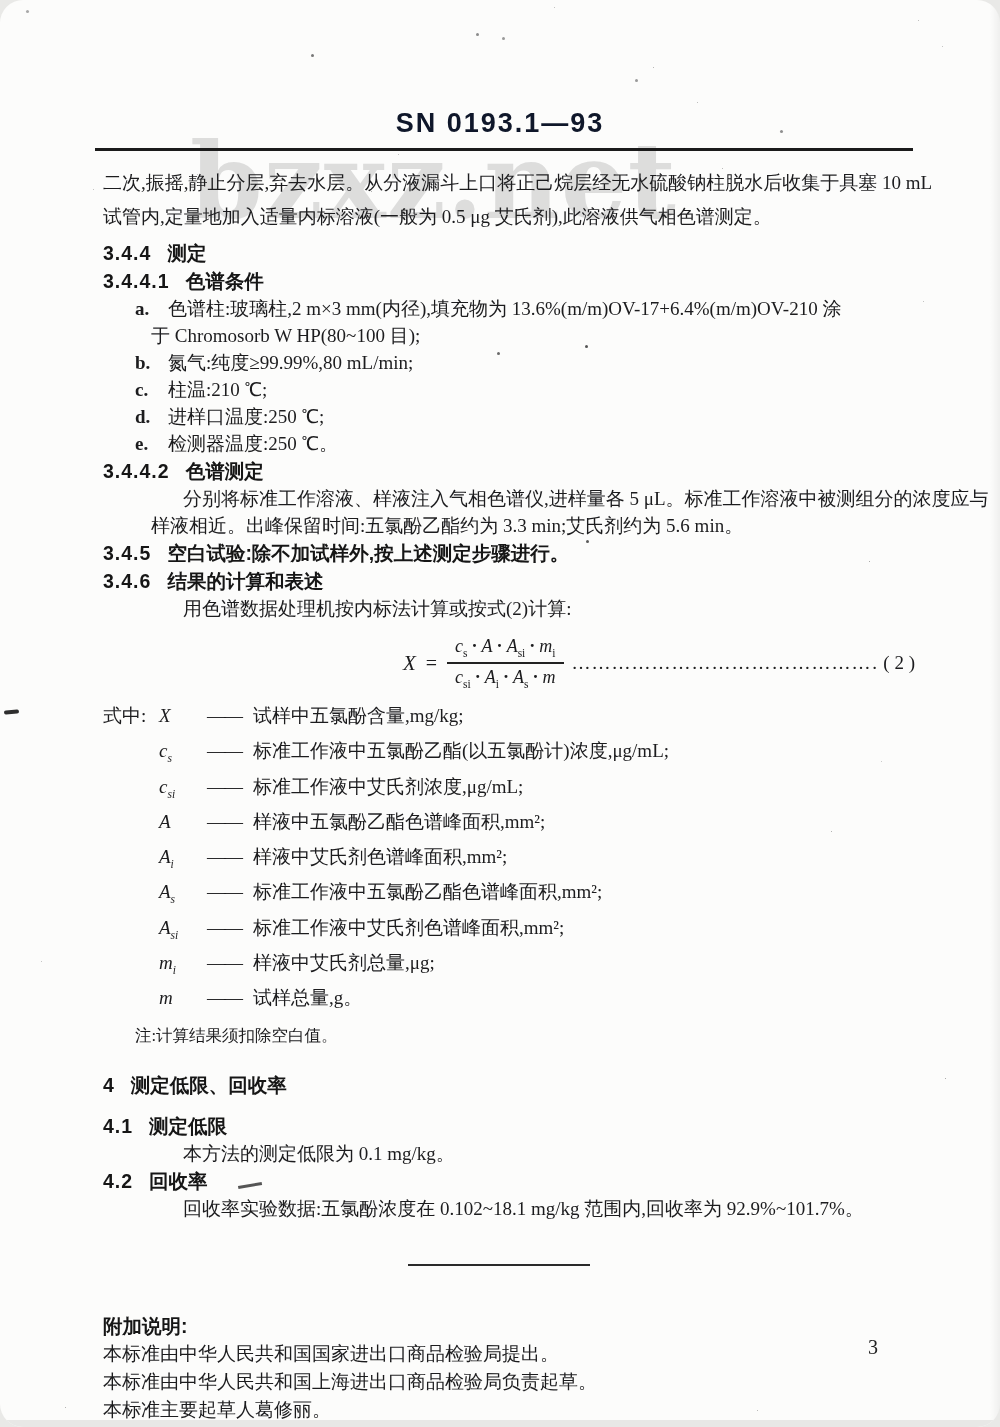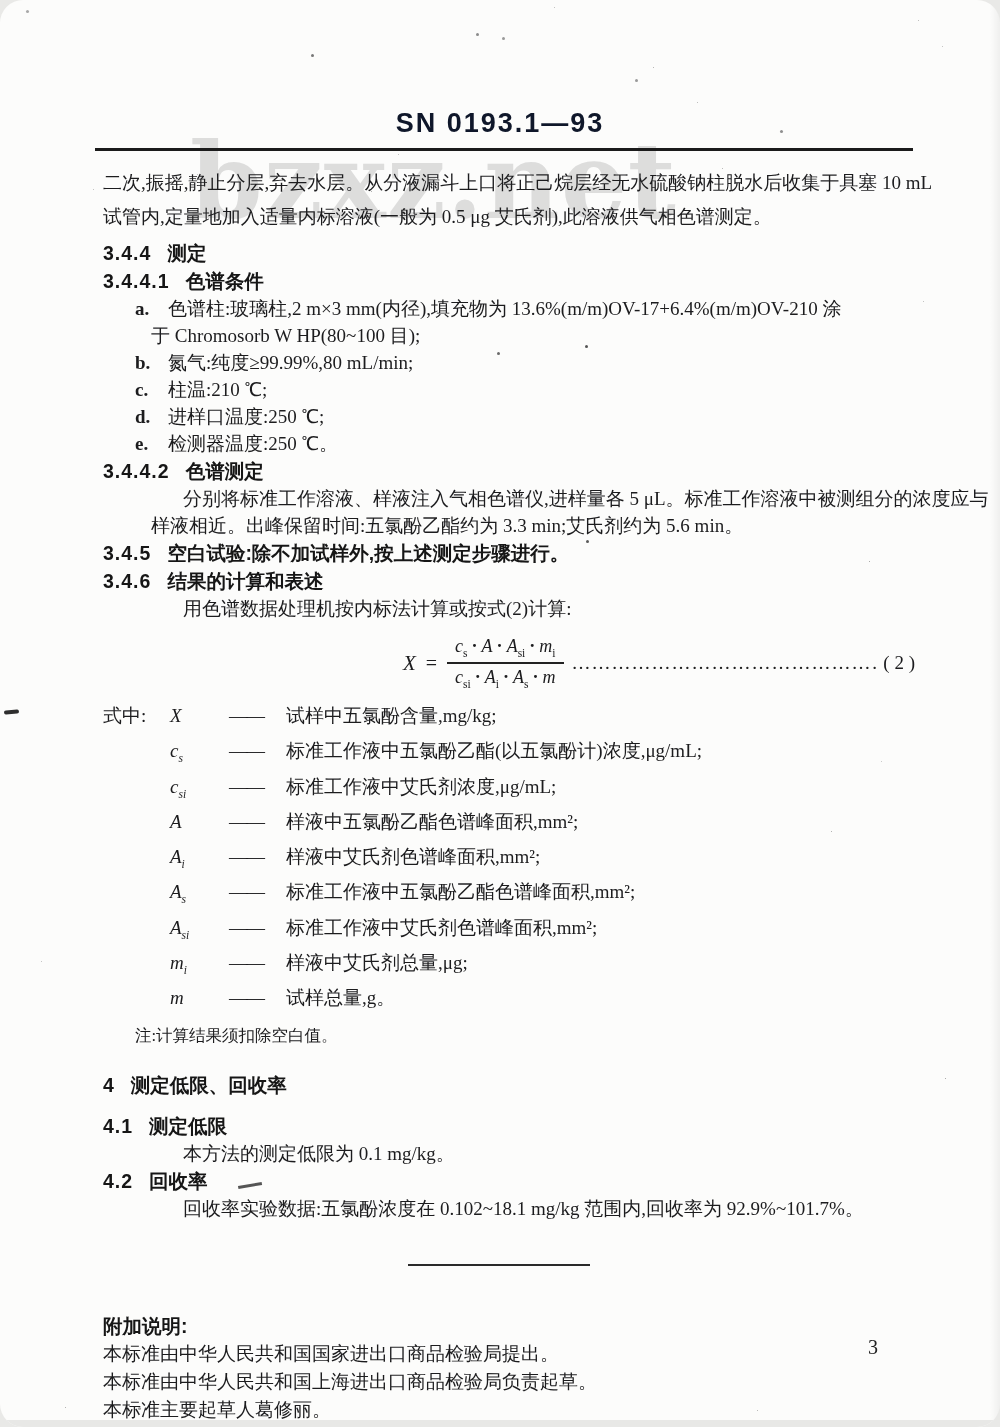--- a/index.html
+++ b/index.html
@@ -42,21 +42,21 @@
   .f-var{font-style:italic;font-family:"Liberation Serif",serif;}
   .f-lhs{font-size:21px;font-style:italic;margin-right:10px;}
   .f-eq{margin-right:10px;font-size:20px;}
   .fraction{display:inline-block;vertical-align:middle;font-size:18px;}
   .f-num{display:block;border-bottom:2px solid #222;padding:0 8px 3px;}
   .f-den{display:block;padding:3px 8px 0;}
   sub{font-size:11.5px;}
   .cdot{margin:0 4px;font-weight:700;}
   .f-dots{margin-left:8px;letter-spacing:1px;color:#222;overflow:hidden;white-space:nowrap;}
   .f-no{margin-left:6px;white-space:nowrap;}
-  .def{display:flex;line-height:28.5px;white-space:nowrap;gap:11px;}
+  .def{display:flex;line-height:28.5px;white-space:nowrap;}
   .def-prefix{width:56px;}
   .def-sym{width:48px;font-style:italic;}
   .def-dash{width:46px;letter-spacing:-2px;}
   .note{font-size:16.5px;line-height:24px;padding-left:32px;margin-top:4px;}
   .h4-block{margin-top:22px;line-height:30px;}
   .h41{margin-top:12px;}
   .divider{
     width:182px;height:2.5px;background:#2a2a2a;margin:42px 0 0 305px;
   }
   .footer-block{margin-top:46px;}

